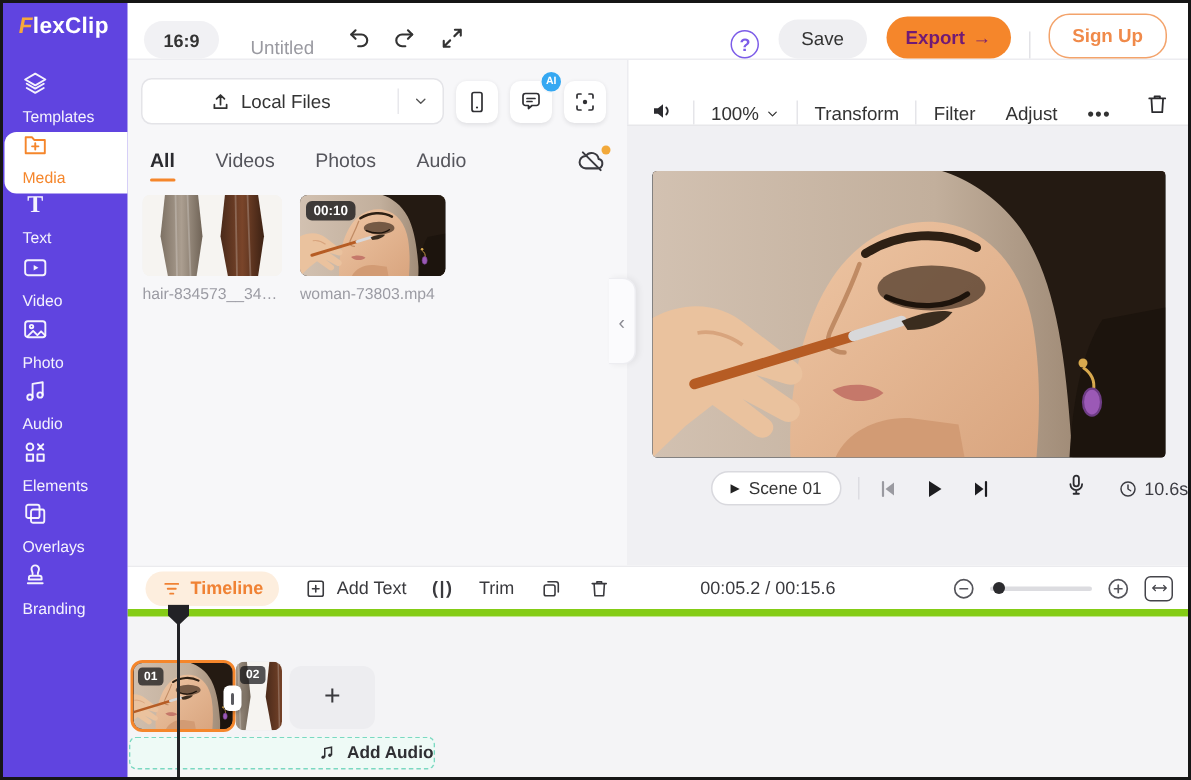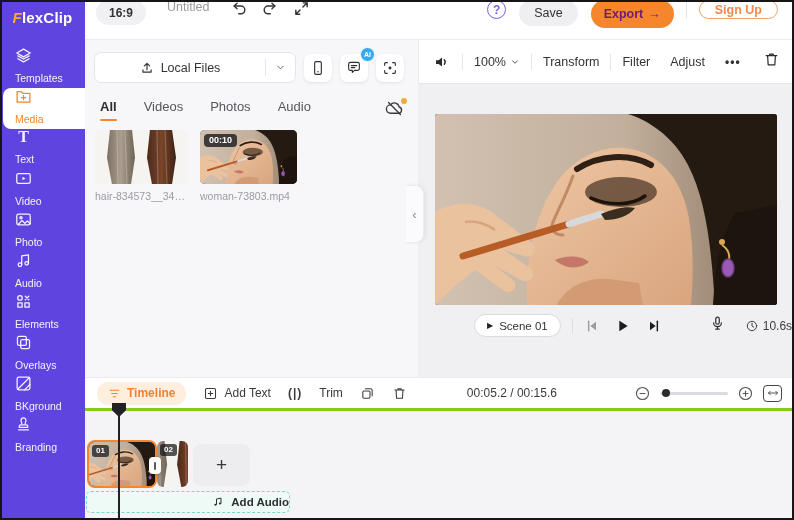--- a/index.html
+++ b/index.html
@@ -14,31 +14,31 @@
   .logo { position:absolute; top:9px; left:0; width:85px; text-align:center; font-size:15px; font-weight:bold; color:#fff; letter-spacing:.2px; }
   .logo .f { color:#F6A73C; font-style:italic; }
   .side-nav { position:absolute; top:47px; left:0; width:85px; }
   .side-item { position:relative; height:41px; display:flex; align-items:flex-start; padding-left:15px; gap:8px; color:rgba(255,255,255,.93); cursor:pointer;flex-direction:column; }
   .side-item .label { font-size:10.5px; }
   .side-item svg { width:17px; height:17px; stroke:currentColor; fill:none; stroke-width:1.8; stroke-linecap:round; stroke-linejoin:round; flex:none; }
   .side-item.active { background:#fff; border-radius:8px 0 0 8px; margin-left:3px; padding-left:12px; color:#F5862B; }
   .t-serif { font-family:"Liberation Serif","DejaVu Serif",serif; font-size:16px; font-weight:bold; line-height:1; width:17px; text-align:center; }
 
   
-  .topbar { position:absolute; left:85px; right:0; top:0; height:40px; background:#fff; border-bottom:1px solid #ececf0; display:flex; align-items:flex-start; padding:0 16px 0 11px; z-index:4; }
+  .topbar { position:absolute; left:85px; right:0; top:0; height:40px; background:#fff; border-bottom:1px solid #ececf0; display:flex; align-items:flex-end; padding:0 16px 0 11px; z-index:4; }
   .ratio-pill { background:#F1F1F4; border-radius:13px; height:25px; padding:0 13px; display:flex; align-items:center; font-size:12px; font-weight:bold; color:#333; cursor:pointer; }
   .doc-title { margin-left:21px; font-size:12.5px; color:#9a9aa1; }
   .tb-ic { margin-left:22px; color:#333; cursor:pointer; }
   .tb-ic svg { width:17px; height:17px; stroke:currentColor; fill:none; stroke-width:2; stroke-linecap:round; stroke-linejoin:round; }
   .tb-spacer { flex:1; }
   .help-ic { width:19px; height:19px; border-radius:50%; border:1.6px solid #7C5CE8; color:#7C5CE8; font-size:12px; font-weight:bold; display:flex; align-items:center; justify-content:center; cursor:pointer; }
   .btn-save { margin-left:13px; background:#EFEFF2; border-radius:14px; height:26px; padding:0 15px; display:flex; align-items:center; font-size:12.5px; color:#333; cursor:pointer; }
   .btn-export { margin-left:13px; background:#F5862B; border-radius:15px; height:28px; padding:0 13px; display:flex; align-items:center; gap:5px; font-size:12.5px; font-weight:bold; color:#701a75; cursor:pointer; }
   .v-div { margin-left:12px; width:1px; height:18px; background:#e2e2e6; }
-  .btn-signup { margin-left:12px; border:1.4px solid #F3A36B; border-radius:14px; height:19px; padding:0 15px; display:flex; align-items:center; font-size:12.5px; font-weight:bold; color:#F08A4A; cursor:pointer; }
+  .btn-signup { margin-left:12px; border:1.4px solid #F3A36B; border-radius:14px; height:30px; padding:0 15px; display:flex; align-items:center; font-size:12.5px; font-weight:bold; color:#F08A4A; cursor:pointer; }
 
   .dotted { background-image: radial-gradient(circle, #e8e8ec 1px, transparent 1.2px); background-size:9px 9px; }
 
   
   .media-panel { position:absolute; left:85px; top:40px; width:333px; height:337px; background:#F7F7F9; z-index:2; }
   .upload-row { position:absolute; left:9px; top:12px; right:8px; display:flex; align-items:center; }
   .upload-btn { width:202px; height:31px; background:#fff; border:1px solid #E4E4E8; border-radius:7px; display:flex; align-items:stretch; cursor:pointer; }
   .upload-main { flex:1; display:flex; align-items:center; justify-content:center; gap:7px; font-size:12.5px; color:#333; }
   .upload-main svg { width:14px; height:14px; stroke:#333; fill:none; stroke-width:2; stroke-linecap:round; stroke-linejoin:round; }
   .upload-sep { width:1px; background:#E8E8EC; margin:6px 0; }
@@ -62,21 +62,21 @@
   .thumb.vid { width:97px; height:54px; background:#101010; }
   .thumb svg.fillpic { width:100%; height:100%; display:block; }
   .dur-badge { position:absolute; top:4px; left:4px; background:rgba(22,22,24,.78); color:#fff; font-size:9px; font-weight:bold; padding:2px 5px; border-radius:4px; line-height:1; }
   .fname-row { position:absolute; left:10px; top:150px; display:flex; gap:12px; }
   .fname { font-size:10.5px; color:#9b9ba3; white-space:nowrap; overflow:hidden; text-overflow:ellipsis; }
   .fname.f1 { width:93px; } .fname.f2 { width:97px; }
   .collapse-handle { position:absolute; left:406px; top:185px; width:18px; height:58px; background:#FBFBFD; border:1px solid #ededf1; border-left:none; border-radius:0 9px 9px 0; box-shadow:2px 0 4px rgba(0,0,0,.06); display:flex; align-items:center; justify-content:center; color:#8a8a92; font-size:13px; cursor:pointer; z-index:6; }
 
   
   .preview-panel { position:absolute; left:418px; top:40px; right:0; height:337px; background:#F0F0F3; }
-  .pv-toolbar { position:absolute; left:0; right:0; top:0; height:44px; background:#fff; border-bottom:1px solid #e7e7ea; border-left:1px solid #ececf0; display:flex; align-items:center; padding:0 14px; color:#333; }
+  .pv-toolbar { position:absolute; left:0; right:0; top:0; height:44px; background:#fff; border-bottom:1px solid #e7e7ea; border-left:1px solid #ececf0; display:flex; align-items:flex-end; padding:0 14px; color:#333; }
   .pv-toolbar .sep { width:1px; height:16px; background:#e5e5e9; margin:0 11px; }
   .pv-item { font-size:12.5px; color:#333; cursor:pointer; display:flex; align-items:center; gap:4px; }
   .pv-item svg.caret { width:10px; height:10px; stroke:#333; fill:none; stroke-width:2; stroke-linecap:round; stroke-linejoin:round; }
   .pv-gap { margin-left:20px; }
   .pv-dots { letter-spacing:1px; font-size:12px; font-weight:bold; }
   .spk svg { width:18px; height:18px; }
   .pv-trash { margin-left:auto; cursor:pointer; }
   .pv-trash svg { width:17px; height:17px; stroke:#2b2b2f; fill:none; stroke-width:1.7; stroke-linecap:round; stroke-linejoin:round; }
   .video-frame { position:absolute; left:17px; top:74px; width:342px; height:191px; border-radius:3px; overflow:hidden; background:#000; cursor:pointer; }
   .video-frame svg { width:100%; height:100%; display:block; }
@@ -86,21 +86,21 @@
   .pvc-sep { width:1px; height:15px; background:#dcdce1; margin:0 11px; }
   .pvc-btn { cursor:pointer; display:flex; align-items:center; }
   .pvc-btn svg { width:16px; height:16px; }
   .pvc-btn + .pvc-btn { margin-left:15px; }
   .mic-btn { margin-left:47px; cursor:pointer; }
   .mic-btn svg { width:17px; height:17px; stroke:#2b2b2f; fill:none; stroke-width:1.7; stroke-linecap:round; stroke-linejoin:round; }
   .dur-group { margin-left:19px; display:flex; align-items:center; gap:4px; color:#3c3c42; font-size:12px; }
   .dur-group svg { width:14px; height:14px; stroke:#3c3c42; fill:none; stroke-width:1.7; stroke-linecap:round; stroke-linejoin:round; }
 
   
-  .tl-bar { position:absolute; left:85px; right:0; top:377px; height:34px; background:#fff; border-top:1px solid #ebebee; border-bottom:3px solid #84cc16; display:flex; align-items:center; padding:0 12px; z-index:3; }
+  .tl-bar { position:absolute; left:85px; right:0; top:377px; height:34px; background:#fff; border-top:1px solid #ebebee; border-bottom:5px solid #84cc16; display:flex; align-items:center; padding:0 12px; z-index:3; }
   .tl-pill { background:#FDEEDE; border-radius:12px; height:23px; padding:0 11px; display:flex; align-items:center; gap:6px; color:#F08234; cursor:pointer; }
   .tl-pill svg { width:13px; height:13px; stroke:currentColor; fill:none; stroke-width:2.2; stroke-linecap:round; }
   .tl-pill .label { font-size:12px; font-weight:bold; }
   .tl-item { margin-left:17px; display:flex; align-items:center; gap:6px; font-size:12px; color:#3a3a3e; cursor:pointer; }
   .tl-item svg { width:15px; height:15px; stroke:#3a3a3e; fill:none; stroke-width:1.7; stroke-linecap:round; stroke-linejoin:round; }
   .tl-split { font-size:12px; font-weight:bold; letter-spacing:1px; }
   .tl-time { margin-left:60px; font-size:12px; color:#3a3a3e; }
   .tl-zoom { margin-left:auto; display:flex; align-items:center; gap:9px; }
   .tl-zoom .zbtn { cursor:pointer; color:#55555b; display:flex; }
   .tl-zoom svg { width:17px; height:17px; stroke:currentColor; fill:none; stroke-width:1.6; stroke-linecap:round; }
@@ -186,28 +186,20 @@
             <rect x="14" y="14" width="6" height="6"></rect>
           </svg>
         <span class="label">Elements</span>
       </div>
       <div class="side-item">
         <svg class="ic" viewBox="0 0 24 24">
             <rect x="8" y="8" width="12.5" height="12.5" rx="2"></rect>
             <rect x="3.5" y="3.5" width="12.5" height="12.5" rx="2"></rect>
           </svg>
         <span class="label">Overlays</span>
-      </div>
-      <div class="side-item">
-        <svg class="ic" viewBox="0 0 24 24">
-            <rect x="3" y="3" width="18" height="18" rx="2.5"></rect>
-            <path d="M3.5 20.5 20.5 3.5"></path>
-            <path d="M13.5 21 21 13.5"></path>
-          </svg>
-        <span class="label">BKground</span>
       </div>
       <div class="side-item">
         <svg class="ic" viewBox="0 0 24 24">
             <path d="M9.5 11c.3-2-1-3-1-4.8a3.5 3.5 0 1 1 7 0c0 1.8-1.3 2.8-1 4.8"></path>
             <path d="M6 14.5a2 2 0 0 1 2-2h8a2 2 0 0 1 2 2V16H6z"></path>
             <path d="M5 19.5h14"></path>
           </svg>
         <span class="label">Branding</span>
       </div>
     </nav>

